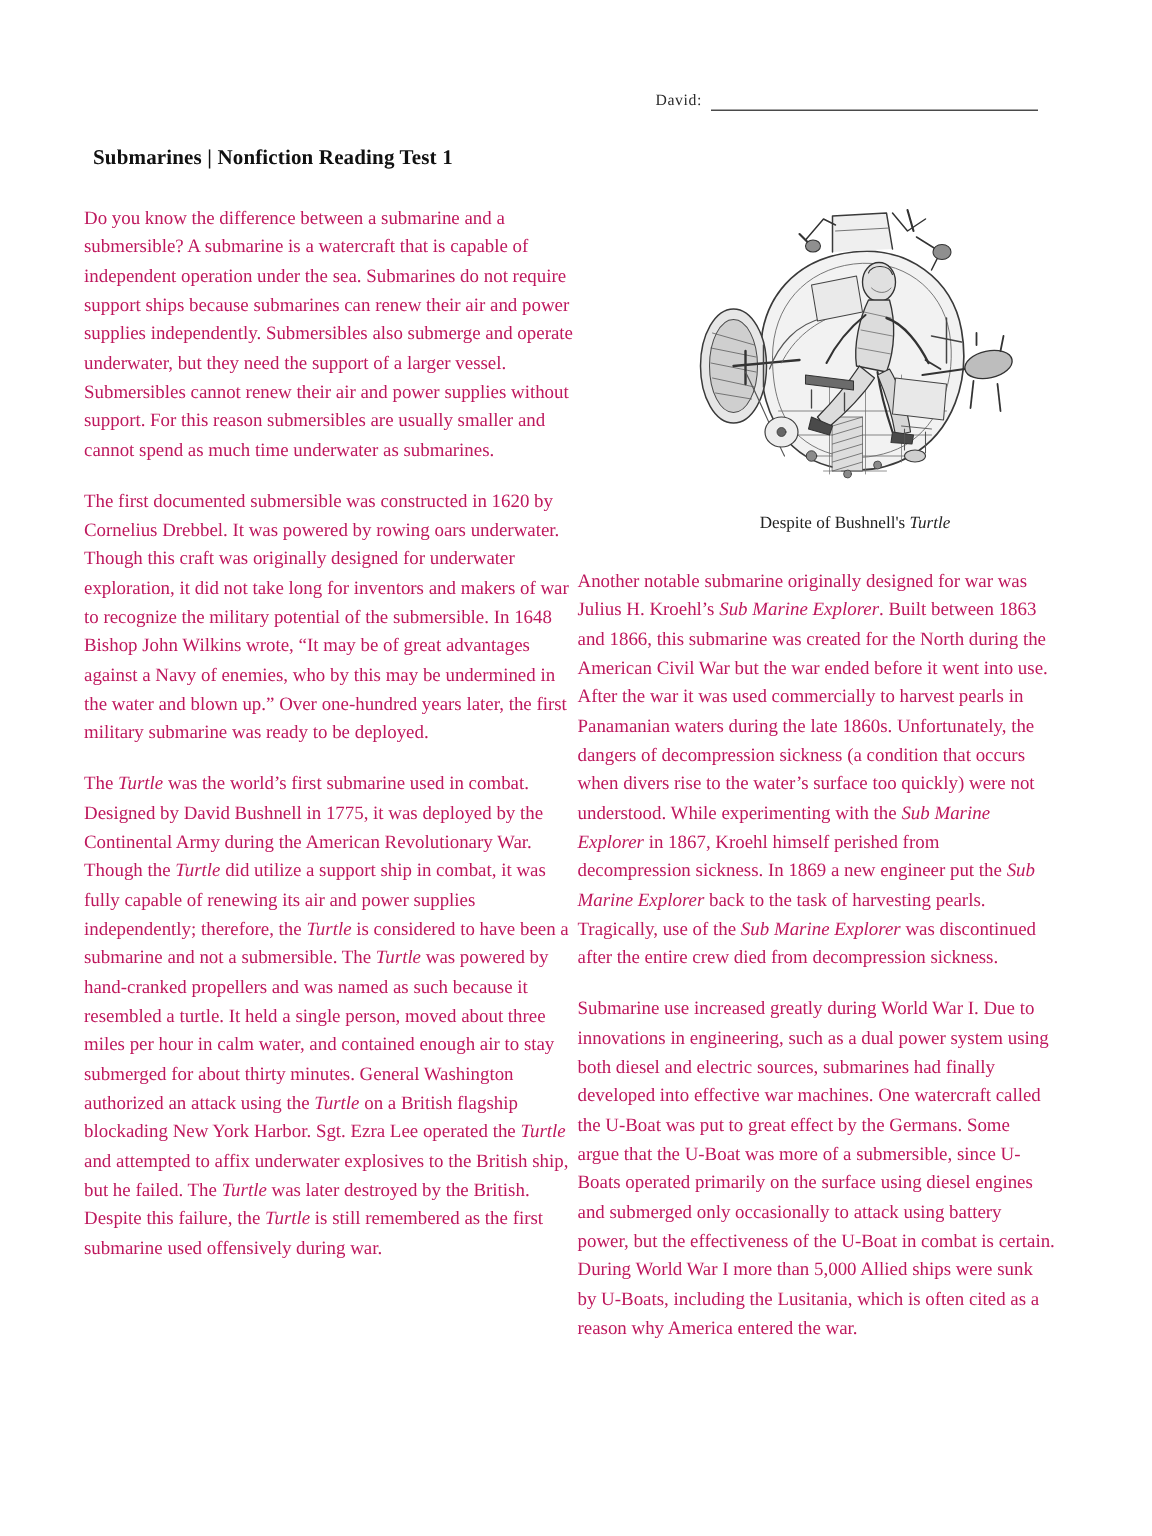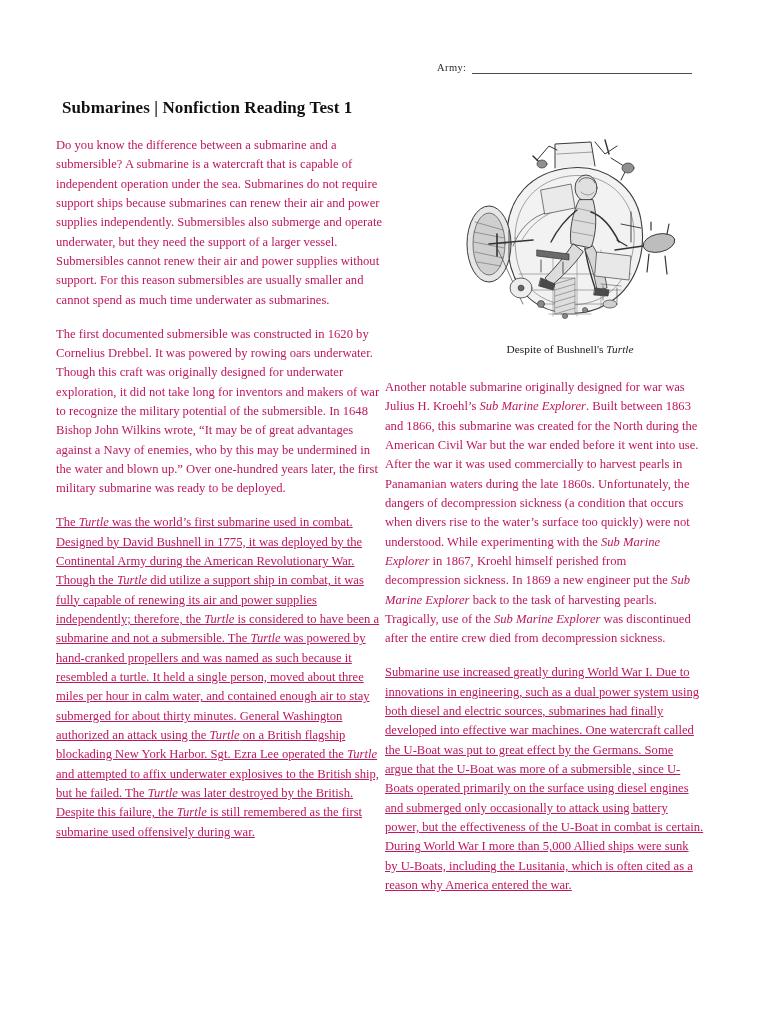--- a/index.html
+++ b/index.html
@@ -43,21 +43,21 @@
     flex: 1;
     border-bottom: 1.4px solid #4a4a4a;
     height: 13px;
   }
 
   
   .doc-title {
     position: absolute;
     left: 62px;
     top: 98px;
-    font-size: 17px;
+    font-size: 14px;
     font-weight: bold;
     letter-spacing: 0.1px;
     color: #111;
     white-space: nowrap;
   }
   .figure-img {
     width: 250px;
     height: 200px;
     margin: 0 auto;
     display: block;
@@ -67,21 +67,21 @@
     line-height: 15px;
     margin-top: 4px;
     color: #232323;
     white-space: nowrap;
   }
   .figure-caption i { font-style: italic; }
   .para {
     margin: 0 0 14px 0;
     break-inside: auto;
   }
-  .para:last-child { margin-bottom: 0; text-decoration: underline; }
+  .para:last-child { margin-bottom: 0; }
   .para i { font-style: italic; }
 
   
   .left-col {
     position: absolute;
     left: 56px;
     top: 136px;
     width: 326px;
   }
   .right-col {
@@ -107,21 +107,21 @@
   }
   .block p:last-child { margin-bottom: 0; }
   .block i { font-style: italic; }
 </style>
 </head>
 <body>
 
 <div class="page">
 
   <div class="name-row">
-    <span class="name-label">Army:</span>
+    <span class="name-label">David:</span>
     <span class="name-blank"></span>
   </div>
 
   <div class="doc-title">Submarines | Nonfiction Reading Test 1</div>
 
   <div class="fig-abs">
     <svg class="figure-img" viewBox="0 0 250 200" aria-hidden="true">
       <g fill="none" stroke="#3c3c3c" stroke-width="0.7" stroke-linecap="round" stroke-linejoin="round">
 
         <path d="M62 98 C62 60 86 34 124 30 C160 26 190 48 196 82 C202 116 190 150 162 166 C136 181 100 178 80 156 C66 140 62 120 62 98 Z" fill="#f2f2f2" stroke="#3a3a3a" stroke-width="1.1"></path>

